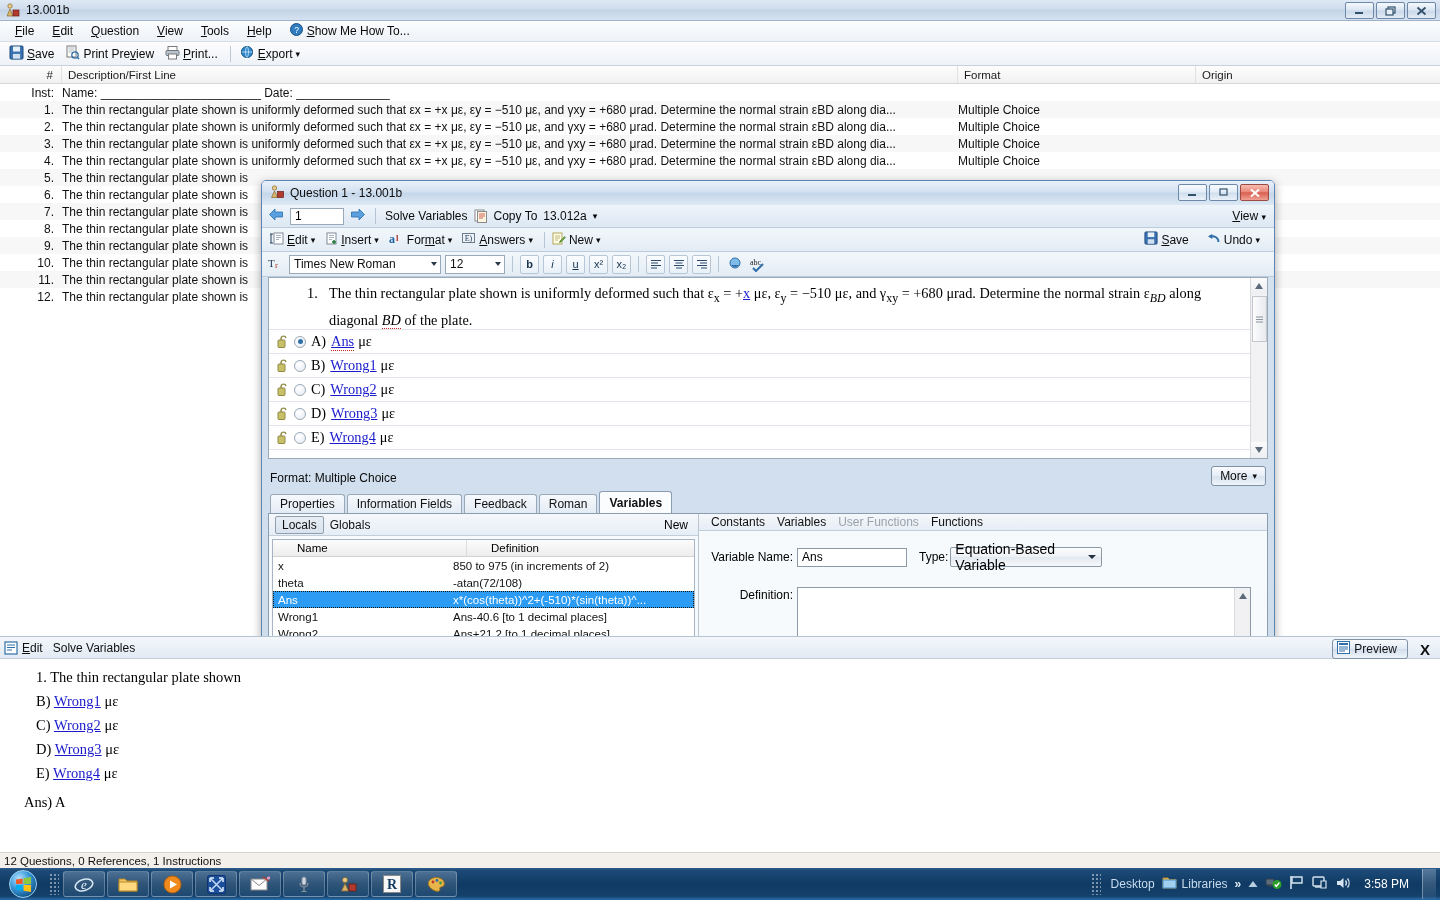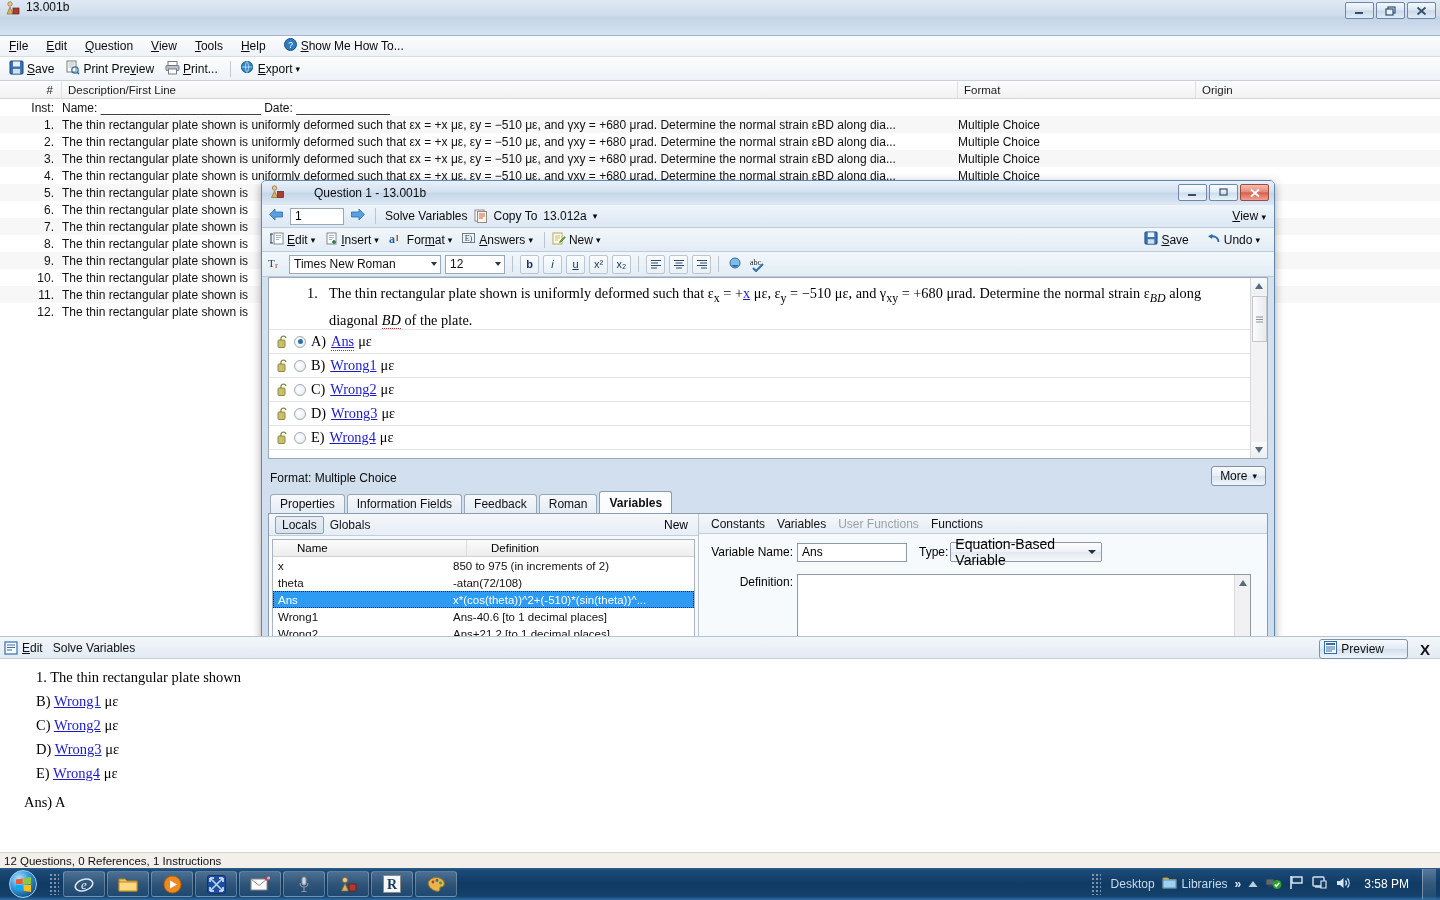--- a/index.html
+++ b/index.html
@@ -14,24 +14,24 @@
   body { position: relative; }
 
   
   #app-window {
     position: absolute; left: 0; top: 0; width: 1440px; height: 868px;
     background: #ffffff;
   }
 
   
   .titlebar {
-    height: 36px;
+    height: 21px;
     background: linear-gradient(to bottom, #dfe9f5 0%, #cfdceb 45%, #c3d3e6 50%, #d6e2f0 100%);
     border-bottom: 1px solid #9cb3ca;
-    display: flex; 
+    display: flex; align-items: center;
     padding-left: 4px;
     position: relative;
   }
   .titlebar .tb-icon {
     width: 16px; height: 16px; margin-right: 6px;
     display: flex; align-items: center; justify-content: center;
   }
   .titlebar .tb-title { font-size: 12px; color: #0c0c0c; }
   .winbtns { position: absolute; right: 4px; top: 2px; display: flex; gap: 2px; }
   .winbtn {
@@ -43,21 +43,21 @@
     font-size: 10px; color: #2c4258;
   }
   .winbtn svg { display: block; }
 
   
   .menubar {
     height: 21px;
     background: linear-gradient(to bottom,#fbfcfe 0%, #eef2f7 100%);
     border-bottom: 1px solid #d5dde6;
     display: flex; align-items: center;
-    padding-left: 0;
+    padding-left: 6px;
   }
   .menuitem {
     padding: 2px 9px; font-size: 12px; color: #0a0a0a; cursor: default;
     white-space: nowrap;
   }
   .menuitem u { text-decoration: underline; }
   .menuitem.with-icon { display: flex; align-items: center; gap: 4px; }
 
   
   .toolbar {
@@ -105,21 +105,21 @@
     border-bottom: 1px solid #c3cedb;
     display: flex; align-items: center; padding: 0 4px;
     position: relative;
   }
   .pv-header .lbl { font-size: 12px; color: #101010; margin-right: 10px; }
   .pv-right { position: absolute; right: 6px; top: 2px; display: flex; align-items: center; gap: 8px; }
   .pv-preview-btn {
     display: flex; align-items: center; gap: 4px;
     border: 1px solid #7f91a5; border-radius: 3px;
     background: linear-gradient(to bottom,#f7fafd 0%, #e0e9f3 50%, #d3deec 52%, #eef4fa 100%);
-    padding: 1px 23px 1px 4px; font-size: 12px; color: #111;
+    padding: 1px 10px 1px 4px; font-size: 12px; color: #111;
   }
   .pv-close { font-size: 15px; font-weight: bold; color: #111; padding: 0 4px; }
   .pv-body { padding: 10px 0 0 0; font-family: "Liberation Serif", serif; font-size: 14.5px; color: #000; }
   .pv-q { padding-left: 36px; white-space: nowrap; overflow: hidden; }
   .pv-choice { padding-left: 36px; margin-top: 7px; }
   .pv-choice a { color: #1a1acc; text-decoration: underline; }
   .pv-ans { padding-left: 24px; margin-top: 12px; }
 
   
   #statusbar {
@@ -135,21 +135,20 @@
     background: linear-gradient(to bottom,#d6e3f1 0%, #cbdaea 100%);
     border: 1px solid #5d87b2;
     border-radius: 5px 5px 3px 3px;
     box-shadow: 0 3px 10px rgba(0,0,0,0.35);
   }
   .qd-title {
     height: 24px; display: flex; align-items: center; padding-left: 7px;
     background: linear-gradient(to bottom,#e9f1fa 0%, #d3e1f0 45%, #c5d7ea 52%, #dde8f4 100%);
     border-radius: 4px 4px 0 0;
     position: relative;
-    gap: 24px;
   }
   .qd-title .t { font-size: 12px; color: #0b0b0b; margin-left: 6px; }
   .qd-winbtns { position: absolute; right: 5px; top: 3px; display: flex; gap: 2px; }
   .qd-wb {
     width: 29px; height: 17px; border: 1px solid #6d88a8; border-radius: 2px;
     background: linear-gradient(to bottom,#f8fbfe 0%, #e2ecf7 48%, #cedded 52%, #eaf1f9 100%);
     display: flex; align-items: center; justify-content: center;
   }
   .qd-wb.close {
     border-color: #9c4a44;
@@ -301,21 +300,21 @@
   .vt-head { display: flex; height: 17px; background: linear-gradient(to bottom,#fcfcfc,#ededed);
     border-bottom: 1px solid #d2d2d2; font-size: 11.5px; }
   .vt-head div { padding-left: 5px; display: flex; align-items: center; margin-left: 19px; }
   .vt-head .c1 { width: 175px; border-right: 1px solid #dcdcdc; }
   .vt-head .c2 { flex: 1; }
   .vt-row { display: flex; height: 17px; font-size: 11.5px; color: #111; align-items: center; }
   .vt-row .c1 { width: 175px; padding-left: 5px; }
   .vt-row .c2 { flex: 1; padding-left: 5px; }
   .vt-row.selected { background: #2b9bf4; color: #fff; outline: 1px dotted #1a1a1a; outline-offset: -1px; }
 
-  .fieldrow { display: flex; align-items: center; padding: 8px 8px 0 4px; font-size: 12px; }
+  .fieldrow { display: flex; align-items: center; padding: 16px 8px 0 4px; font-size: 12px; }
   .lbl-r { text-align: right; }
   .txtinput {
     height: 19px; border: 1px solid #8c9aa8; background: #fff;
     font-size: 12px; padding-left: 4px; display: flex; align-items: center;
   }
   .ddl {
     height: 20px; border: 1px solid #8c9aa8; border-radius: 2px;
     background: linear-gradient(to bottom,#fcfdfe 0%, #edf1f6 50%, #e2e8ef 52%, #f6f9fb 100%);
     font-size: 14px; padding: 0 18px 0 4px; display: flex; align-items: center;
     position: relative;

